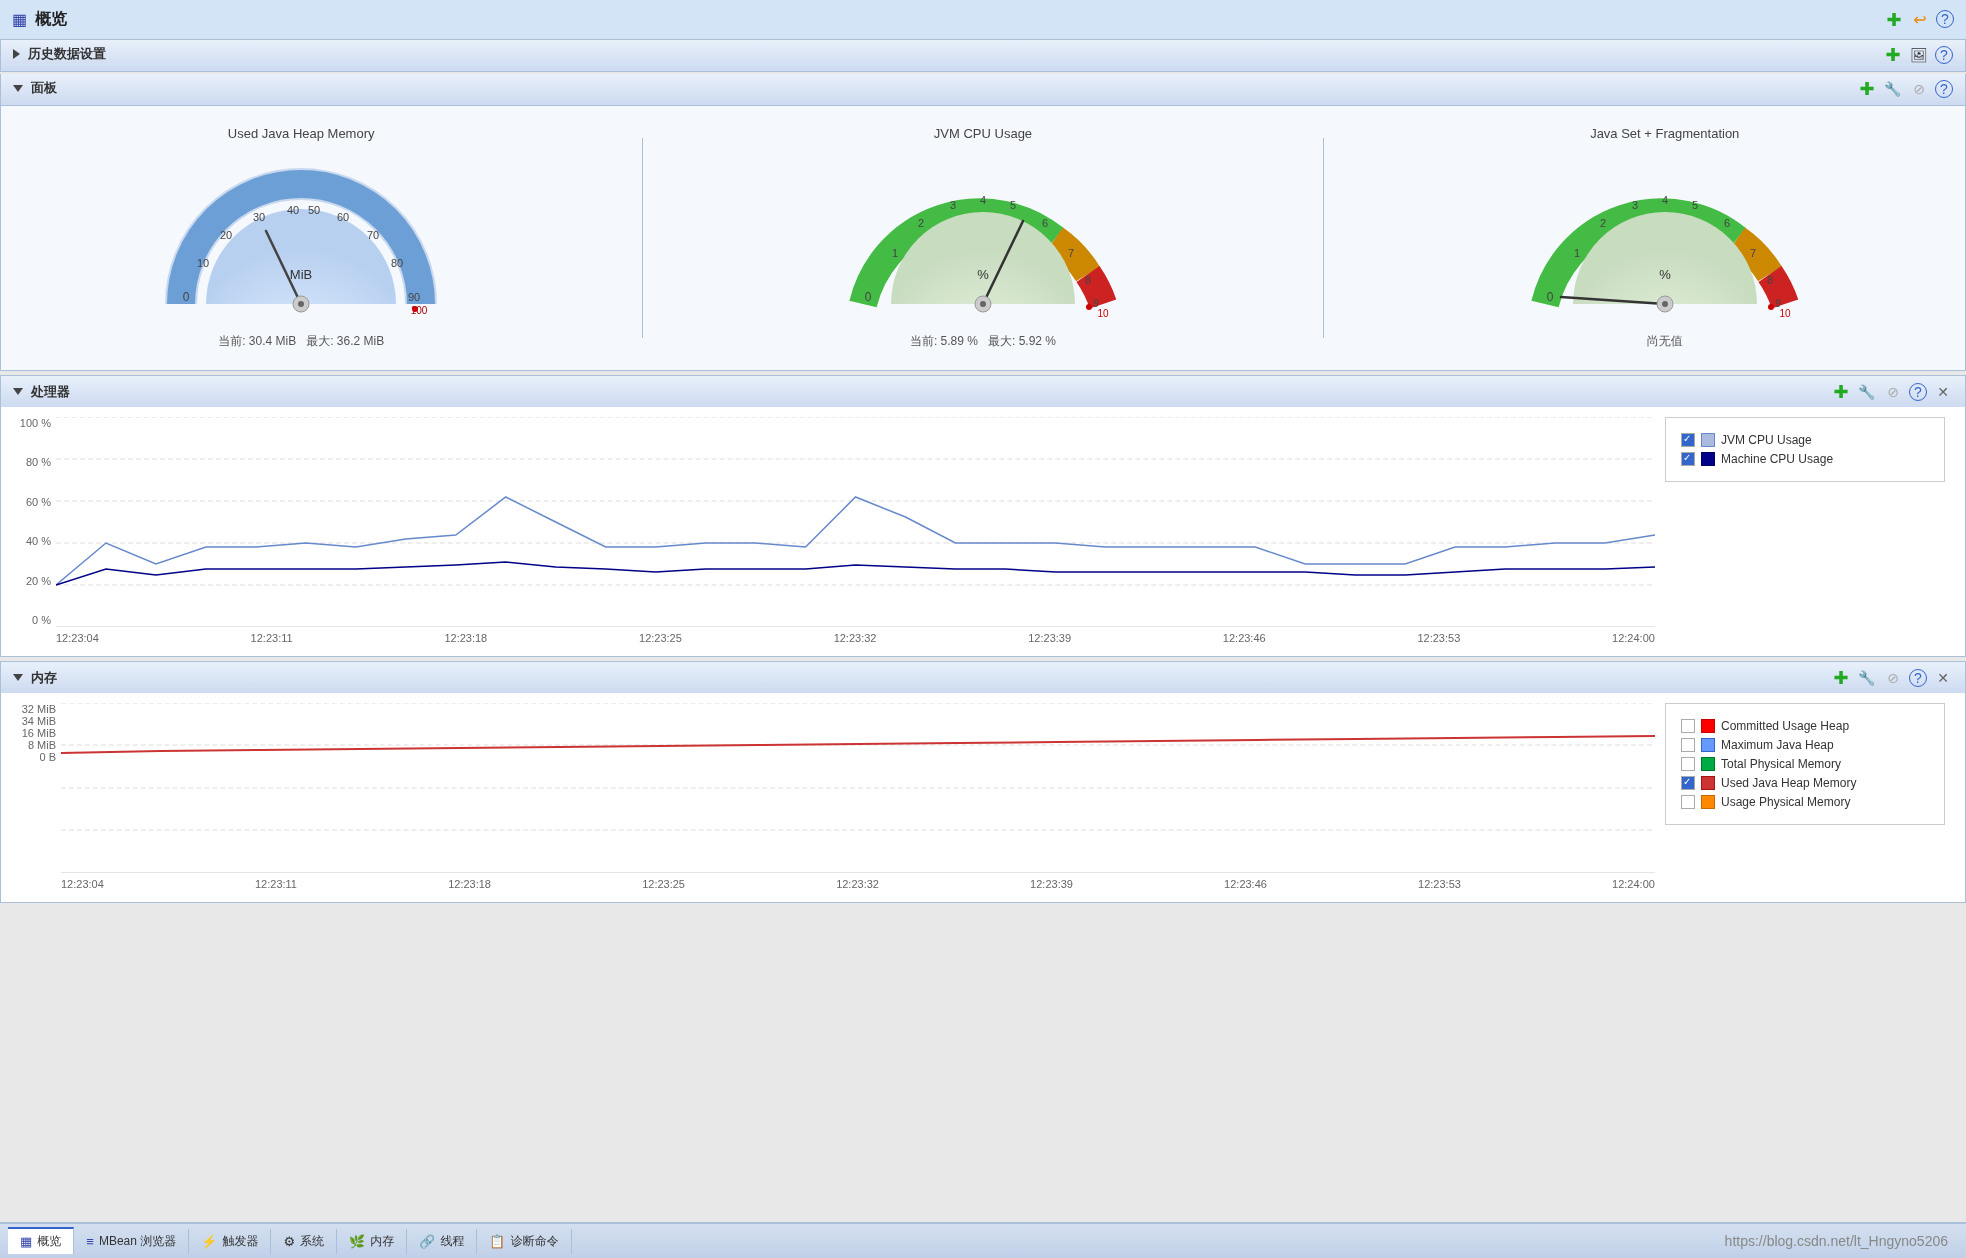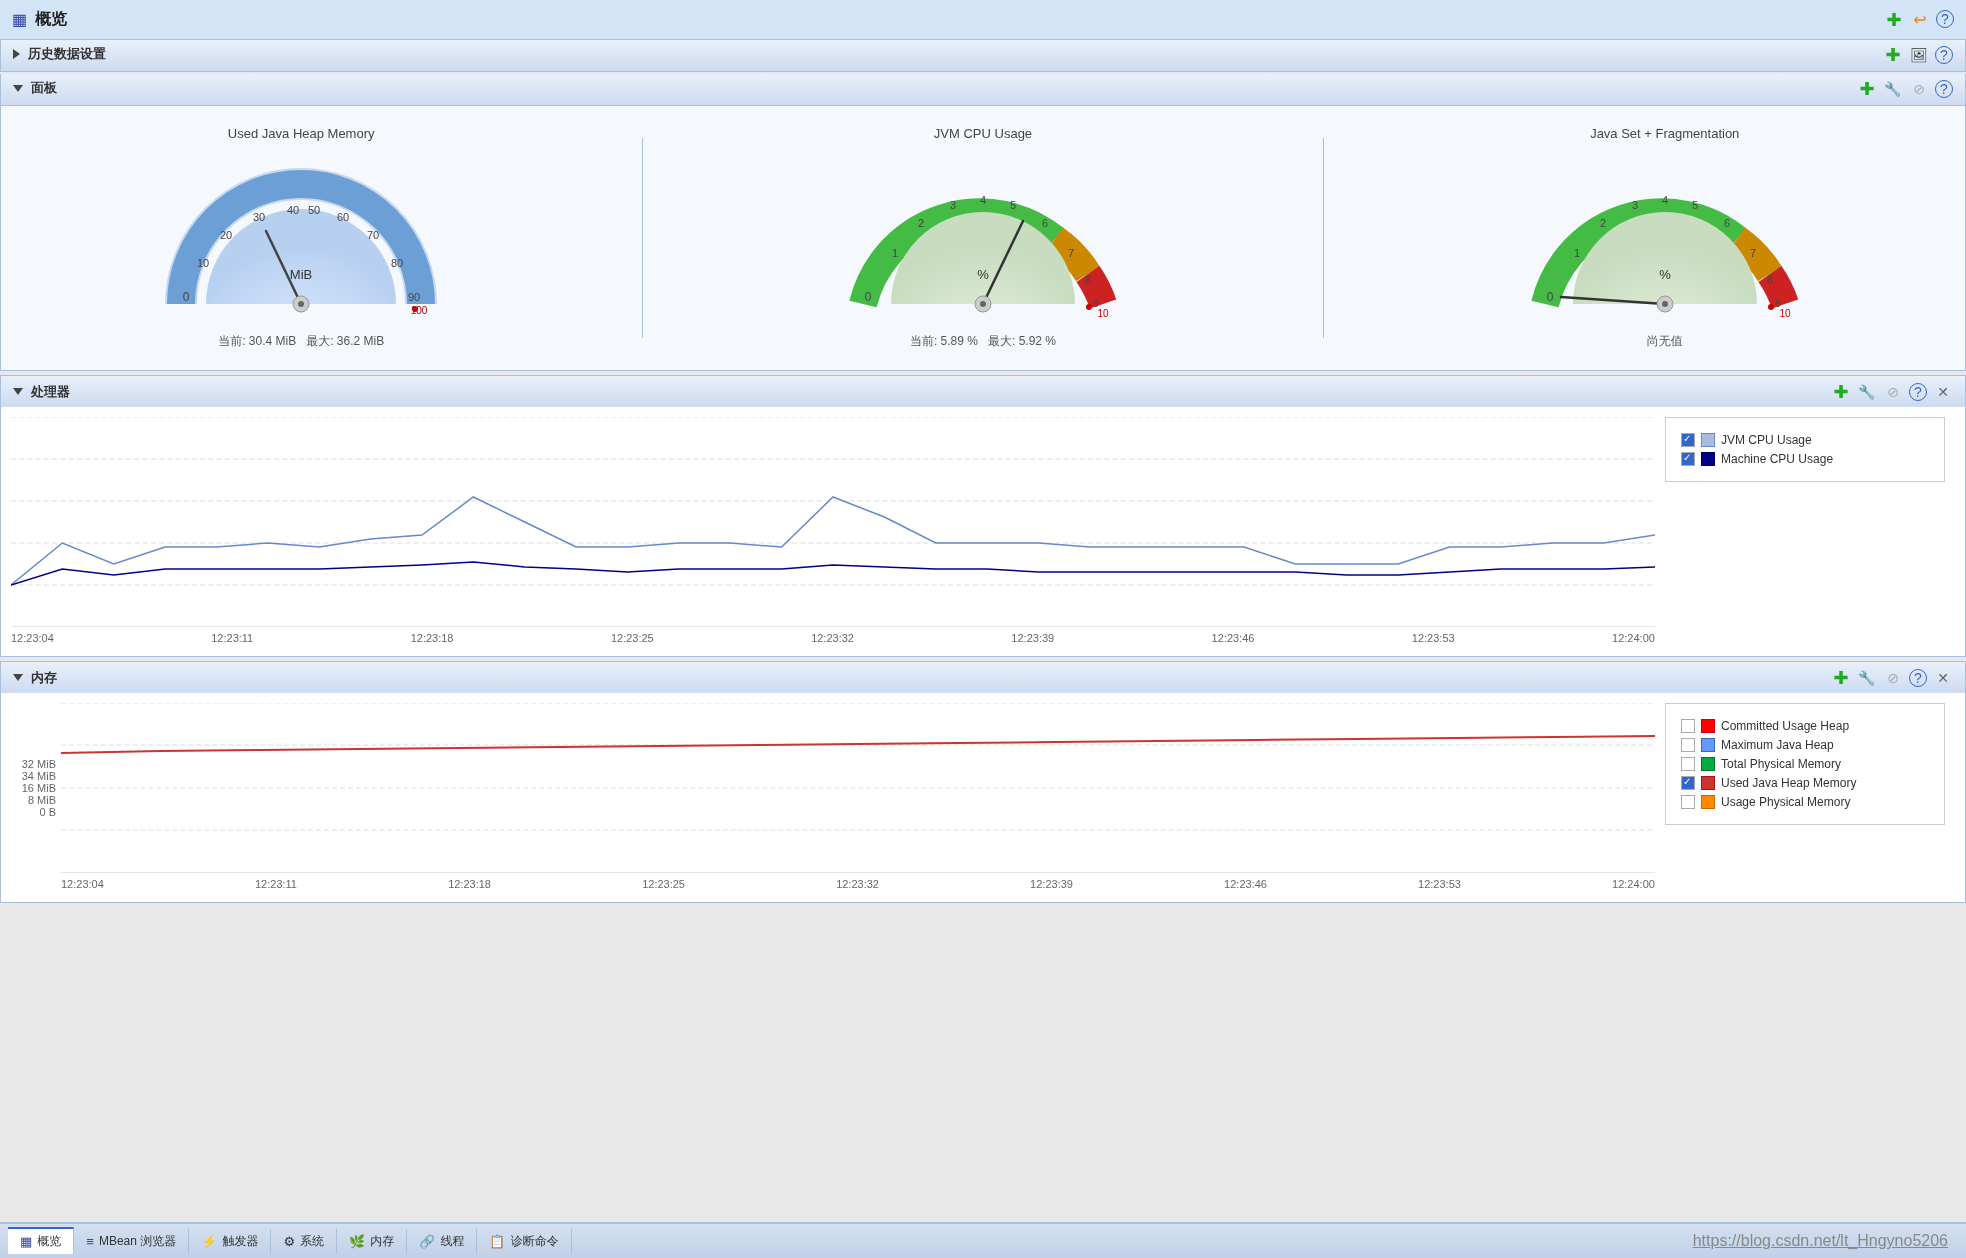--- a/index.html
+++ b/index.html
@@ -303,20 +303,28 @@
         <span class="icon-btn" style="font-size:14px; color:#aaa;">⊘</span>
         <span class="icon-btn" style="color:#3366cc; font-size:14px; border:1px solid #3366cc; border-radius:50%; width:18px; height:18px;">?</span>
         <span class="icon-btn" style="font-size:14px; color:#666;">✕</span>
       </div>
     </div>
     <div class="chart-container">
 
       <div style="display:flex; flex:1; flex-direction:column;">
         <div style="display:flex; flex:1;">
 
+          <div style="display:flex; flex-direction:column; justify-content:space-between; font-size:11px; color:#666; padding-right:5px; text-align:right; width:45px; padding-bottom:20px;">
+            <span>100 %</span>
+            <span>80 %</span>
+            <span>60 %</span>
+            <span>40 %</span>
+            <span>20 %</span>
+            <span>0 %</span>
+          </div>
 
           <div style="flex:1; position:relative;">
             <svg width="100%" height="210" viewBox="0 0 1600 210" preserveAspectRatio="none">
 
               <line x1="0" y1="0" x2="1600" y2="0" stroke="#ddd" stroke-dasharray="5,3"></line>
               <line x1="0" y1="42" x2="1600" y2="42" stroke="#ddd" stroke-dasharray="5,3"></line>
               <line x1="0" y1="84" x2="1600" y2="84" stroke="#ddd" stroke-dasharray="5,3"></line>
               <line x1="0" y1="126" x2="1600" y2="126" stroke="#ddd" stroke-dasharray="5,3"></line>
               <line x1="0" y1="168" x2="1600" y2="168" stroke="#ddd" stroke-dasharray="5,3"></line>
               <line x1="0" y1="210" x2="1600" y2="210" stroke="#ccc"></line>
@@ -368,21 +376,21 @@
         <span class="icon-btn" style="font-size:14px; color:#aaa;">⊘</span>
         <span class="icon-btn" style="color:#3366cc; font-size:14px; border:1px solid #3366cc; border-radius:50%; width:18px; height:18px;">?</span>
         <span class="icon-btn" style="font-size:14px; color:#666;">✕</span>
       </div>
     </div>
     <div class="chart-container">
 
       <div style="display:flex; flex:1; flex-direction:column;">
         <div style="display:flex; flex:1;">
 
-          <div style="display:flex; flex-direction:column; justify-content:center; font-size:11px; color:#666; padding-right:5px; text-align:right; width:50px; padding-bottom:20px;">
+          <div style="display:flex; flex-direction:column; justify-content:flex-start; font-size:11px; color:#666; padding-right:5px; text-align:right; width:50px; padding-bottom:20px;">
             <span>32 MiB</span>
             <span>34 MiB</span>
             <span>16 MiB</span>
             <span>8 MiB</span>
             <span>0 B</span>
           </div>
 
           <div style="flex:1; position:relative;">
             <svg width="100%" height="170" viewBox="0 0 1600 170" preserveAspectRatio="none">
 
@@ -465,14 +473,14 @@
   </div>
   <div class="tab-item">
     <span style="font-size:13px; color:#886633;">🔗</span>
     <span>线程</span>
   </div>
   <div class="tab-item">
     <span style="font-size:13px;">📋</span>
     <span>诊断命令</span>
   </div>
   <div style="flex:1;"></div>
-  <div style="font-size:16px; color:#888; padding-right:10px;text-decoration:underline;">https://blog.csdn.net/lt_Hngyno5206</div>
+  <div style="font-size:14px; color:#888; padding-right:10px;">https://blog.csdn.net/lt_Hngyno5206</div>
 </div>
 
 </body></html>

